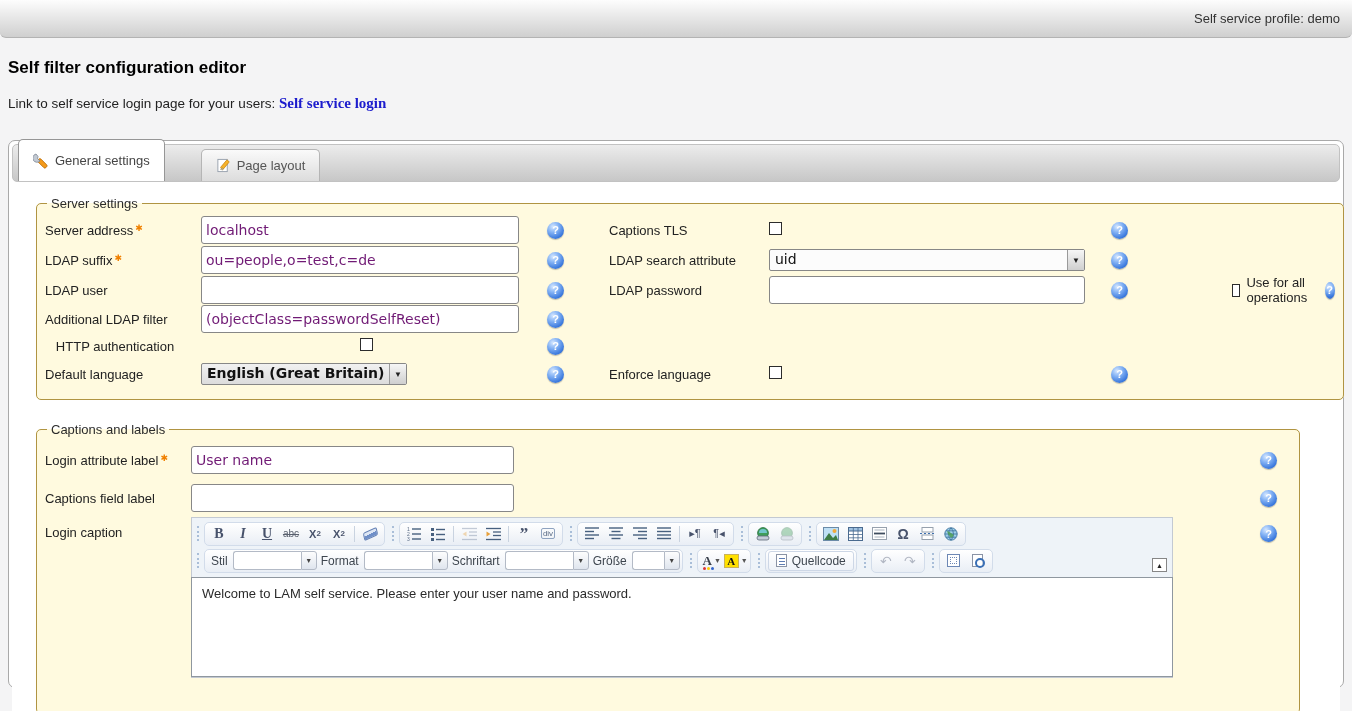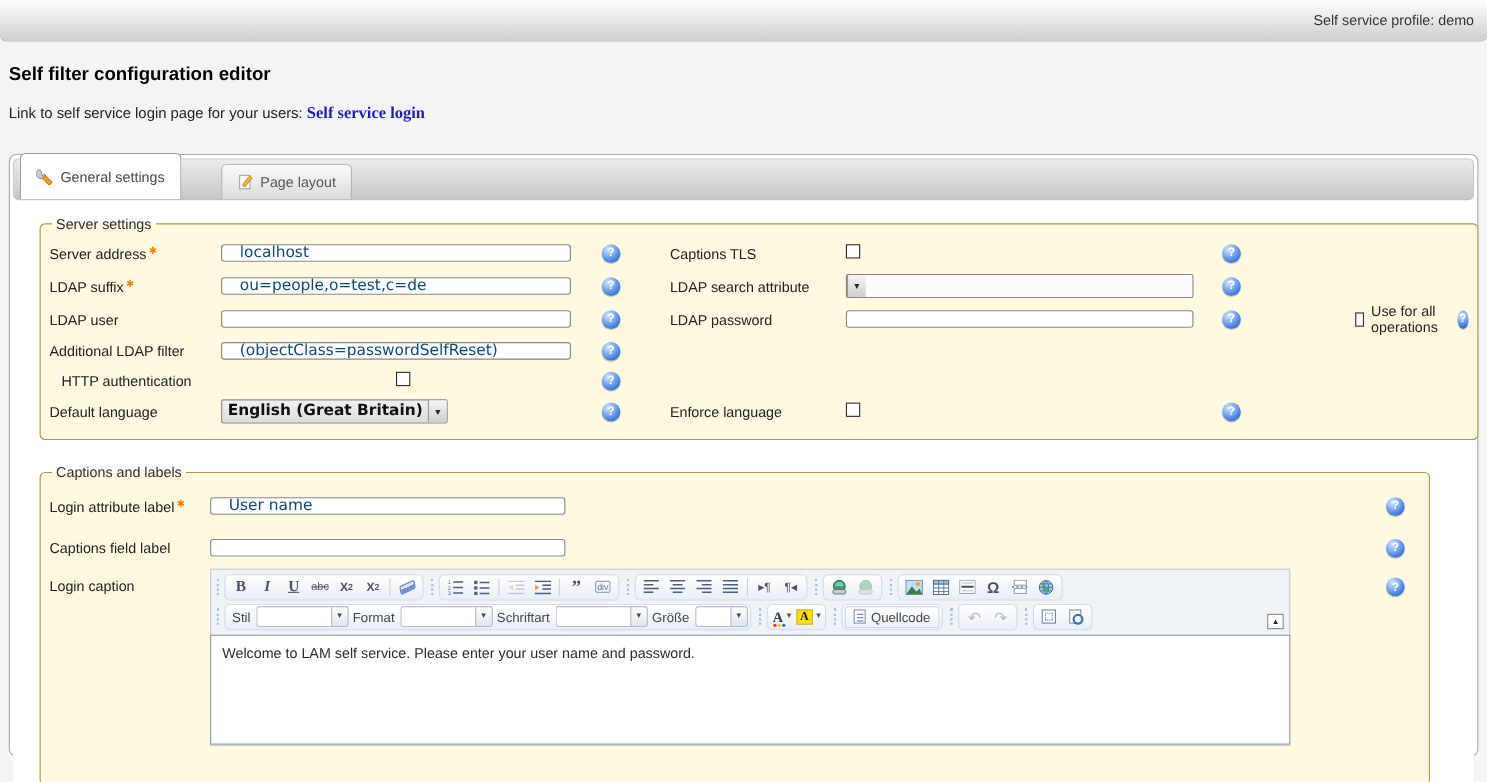--- a/index.html
+++ b/index.html
@@ -44,22 +44,22 @@
   .srow { display:grid; grid-template-columns:140px 330px 46px 144px 326px 47px auto;
     align-items:center; min-height:30px;gap:16px; }
   .srow.h28 { min-height:28px; } .srow.h26 { min-height:26px;text-align:center; }
   .crow { display:grid; grid-template-columns:146px 990px auto; align-items:center; min-height:38px; }
   .crow.top { align-items:start; }
   .crow .help-end { justify-self:end; margin-right:14px; }
   .lbl { color:#222; }
 
   .req { color:#f08000; font-size:9px; vertical-align:top; margin-left:2px; }
 
-  input[type=text] { height:16px; border:1px solid #878787; border-radius:3px;
-    background:#fff; font-family:"DejaVu Sans",sans-serif; font-size:14px; padding:0 16px; color:#0c4a6e; }
+  input[type=text] { height:28px; border:1px solid #878787; border-radius:3px;
+    background:#fff; font-family:"DejaVu Sans",sans-serif; font-size:14px; padding:0 4px; color:#701a75; }
   .in-318 { width:318px; } .in-316 { width:316px; } .in-323 { width:323px; }
 
   .cbx { width:13px; height:13px; border:1px solid #2c2c2c; background:#fff; display:inline-block; }
 
   .fsel { display:inline-flex; height:22px; border:1px solid #878787; border-radius:2px;
     background:#fcfcfc; vertical-align:middle; }
   .fsel .val { flex:1; padding:1px 5px; font-family:"DejaVu Sans",sans-serif; font-size:14px;
     color:#111; white-space:nowrap; overflow:hidden; }
   .fsel .arrow { width:17px; background:linear-gradient(#f6f6f6,#cfcfcf);
     border-left:1px solid #9a9a9a; display:flex; align-items:center; justify-content:center;
@@ -182,20 +182,21 @@
         <span></span>
       </div>
 
       <div class="srow">
         <span class="lbl"><span>LDAP suffix</span><span class="req">✱</span></span>
         <span><input type="text" class="in-318" value="ou=people,o=test,c=de" style=""></span>
         <span class="help">?</span>
         <span class="lbl">LDAP search attribute</span>
         <span>
           <span class="fsel w316">
+            <span class="val">uid</span>
             <span class="arrow">▼</span>
           </span>
         </span>
         <span class="help">?</span>
         <span></span>
       </div>
 
       <div class="srow">
         <span class="lbl">LDAP user</span>
         <span><input type="text" class="in-318" value="" style=""></span>

